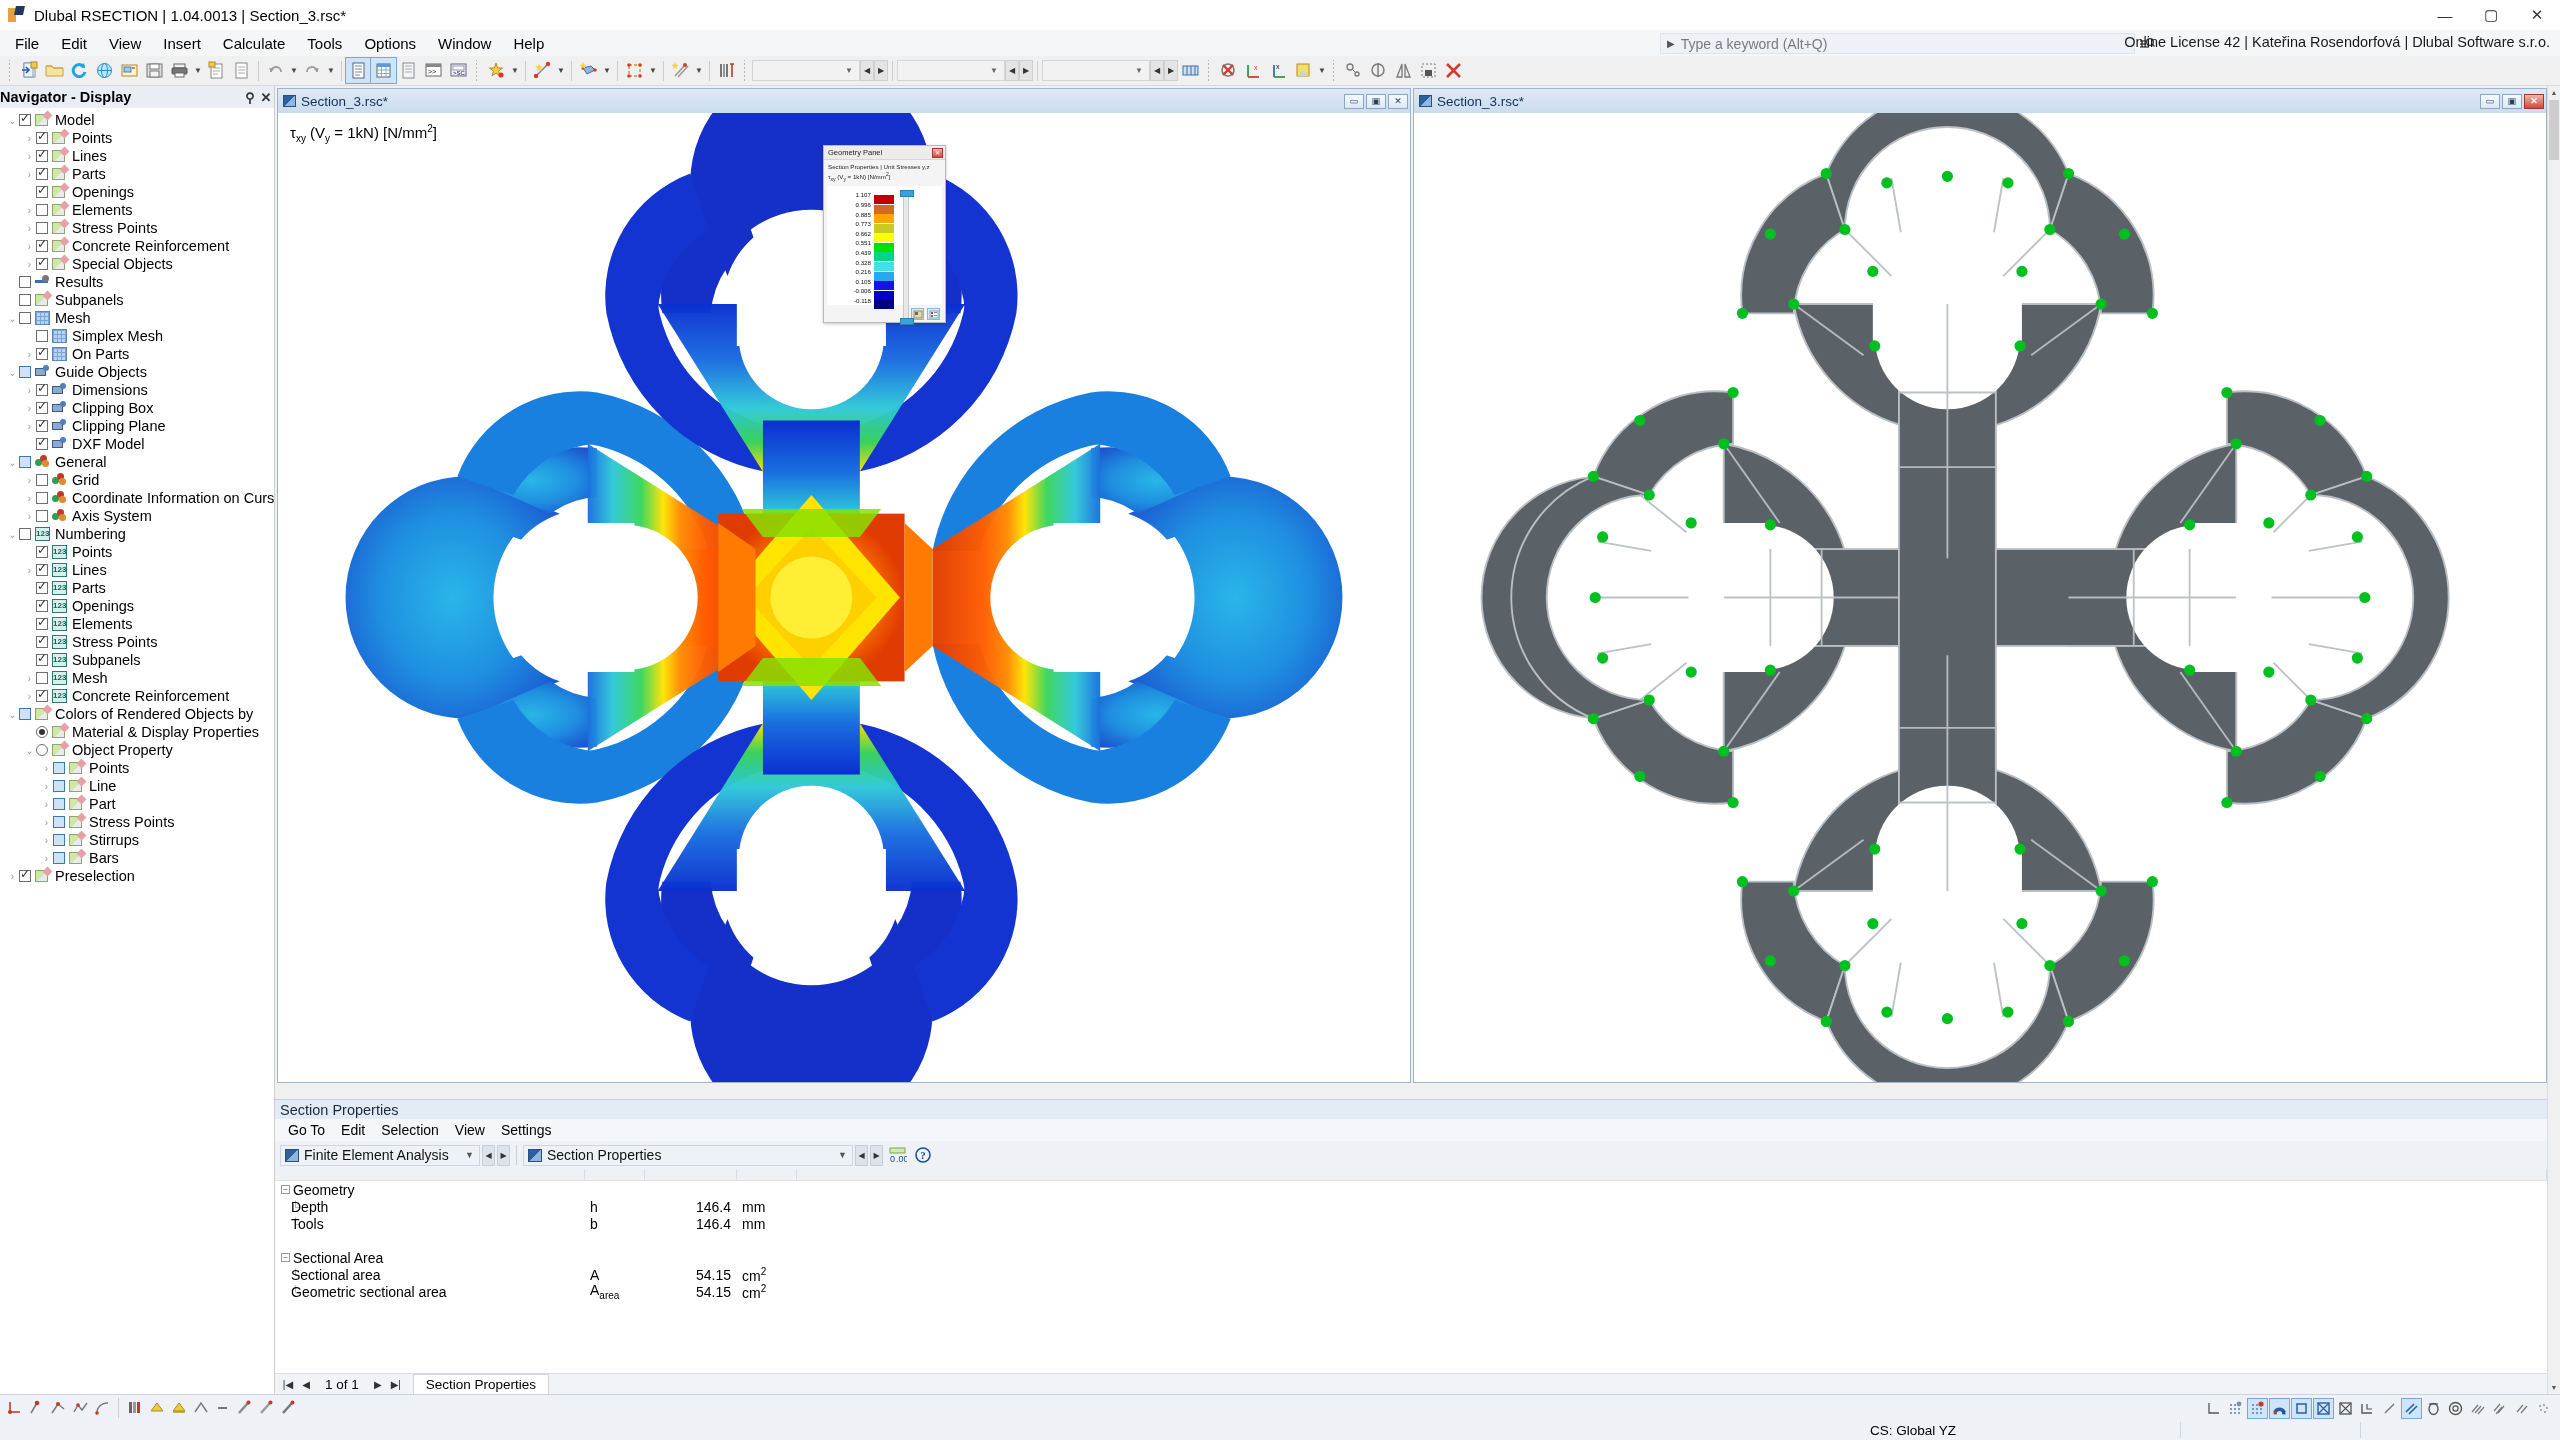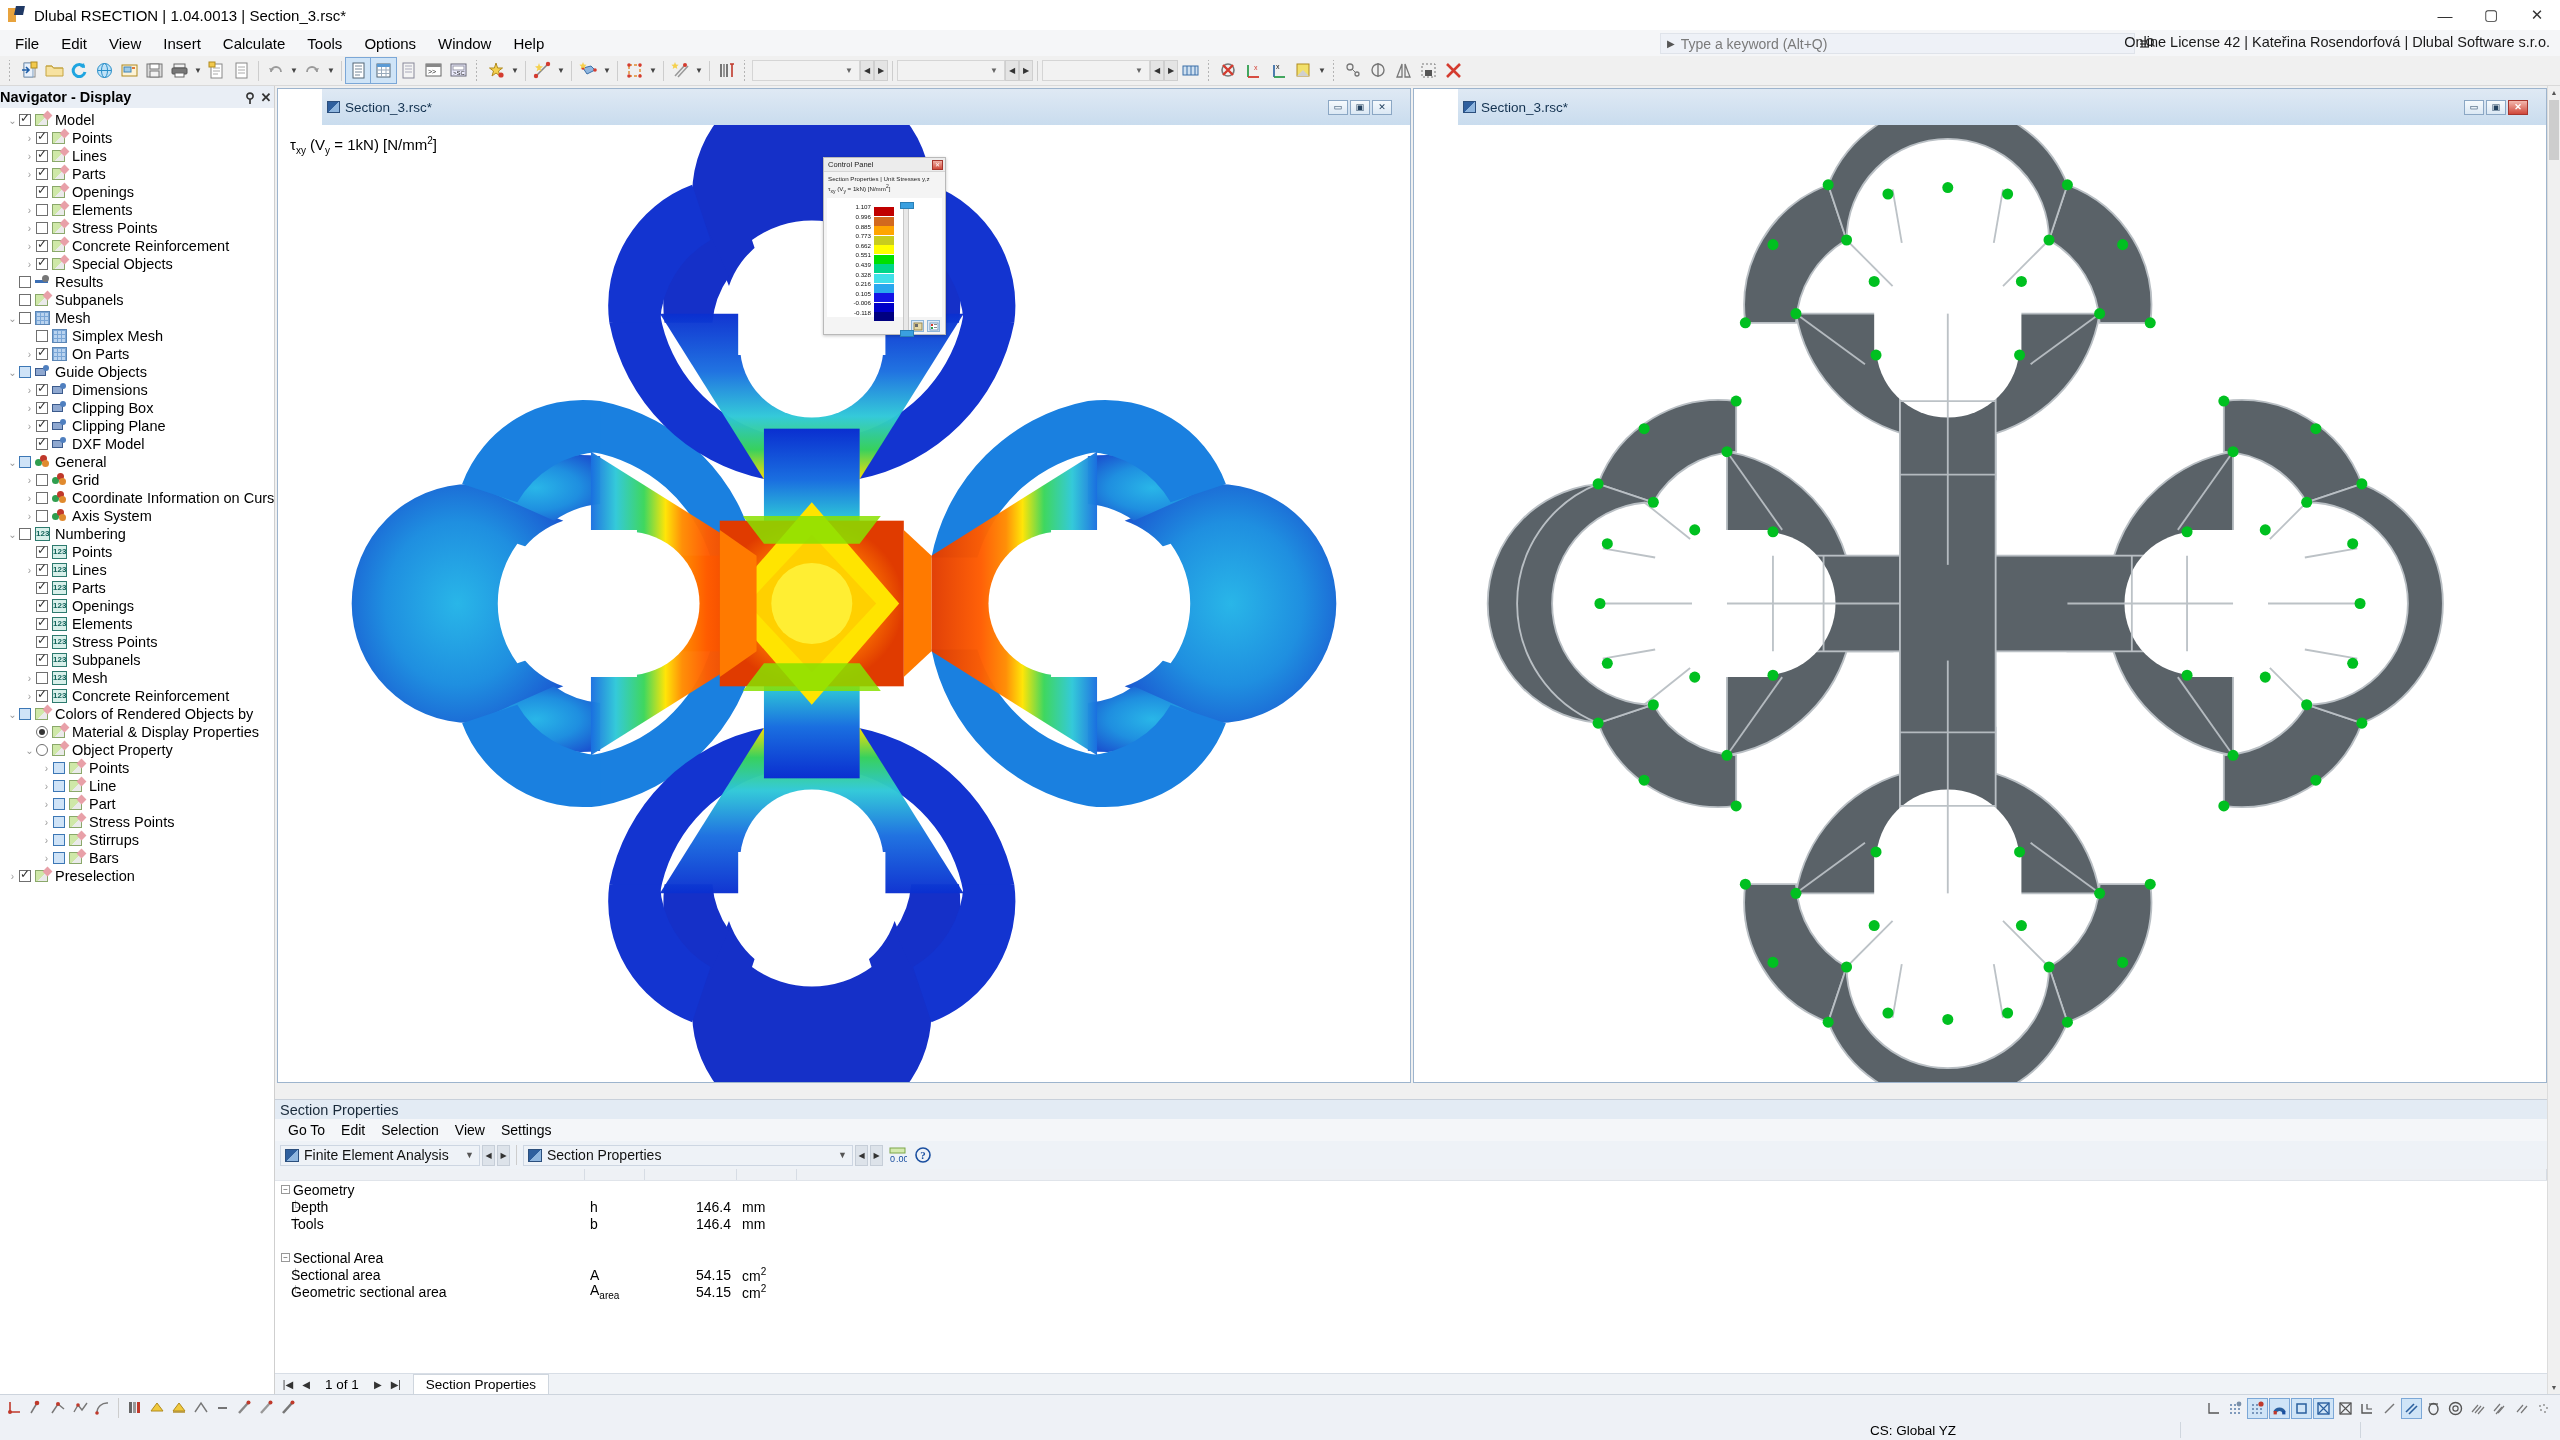--- a/index.html
+++ b/index.html
@@ -85,21 +85,21 @@
   .ic-guide .g2 { position:absolute; left:8px; top:0px; width:6px; height:6px; border-radius:50%; background:#4f7fbf; }
   .ic-gen .g1 { position:absolute; left:0; top:4px; width:7px; height:7px; border-radius:50%; background:#2f9e4f; }
   .ic-gen .g2 { position:absolute; left:5px; top:0px; width:7px; height:7px; border-radius:50%; background:#c0392b; }
   .ic-gen .g3 { position:absolute; left:7px; top:5px; width:7px; height:7px; border-radius:50%; background:#e08a2e; }
   .ic-num { border: 1px solid #2d7a6e; background: #d8f0ea; font-size: 8px; line-height: 12px; text-align: center; color: #12635a; font-weight: bold; }
 
   
   .vp-area { flex: 1; display: flex; flex-direction: column; min-width: 0; background: #f0f0f0; }
   .vp-row { flex: 1; display: flex; min-height: 0; gap: 2px; padding: 2px 0 0 2px; }
   .mdi { flex: 1; display: flex; flex-direction: column; min-width: 0; border: 1px solid #9db4cd; background: #fff; }
-  .mdi-hd { height: 36px; background: linear-gradient(#dfe9f4, #c9dcee); display: flex; align-items: center; padding: 0 18px 0 5px; flex: none; margin-left: 44px; }
+  .mdi-hd { height: 24px; background: linear-gradient(#dfe9f4, #c9dcee); display: flex; align-items: center; padding: 0 2px 0 5px; flex: none; }
   .mdi-hd .ic { width: 13px; height: 12px; margin-right: 5px; background: linear-gradient(135deg,#2e5f9e 0 50%, #8fb6df 50% 100%); border: 1px solid #2b4f7d; }
   .mdi-hd .t { flex: 1; font-size: 13.5px; color: #12314f; }
   .mdi-btn { width: 20px; height: 15px; border: 1px solid #8ba7c4; background: linear-gradient(#f6fafd,#dbe8f4); margin-left: 2px; display:flex; align-items:center; justify-content:center; font-size: 9px; color:#24425f; }
   .mdi-btn.redx { border-color:#a6352d; background: linear-gradient(#f3b8ae,#d0473a); color: #fff; font-weight: bold; }
   .mdi-canvas { flex: 1; position: relative; background: #fff; overflow: hidden; }
   .vp-label { position: absolute; left: 12px; top: 10px; font-size: 15px; color: #000; }
   .vp-label sub { font-size: 10px; }
   .vp-label sup { font-size: 10px; }
 
   
@@ -1038,21 +1038,21 @@
 
                 <circle cx="530" cy="800" r="78"></circle>
                 <path d="M472 875 L472 790 L450 790 L450 875 Z"></path>
                 <path d="M610 875 L610 790 L588 790 L588 875 Z"></path>
                 <path d="M465 915 A110 110 0 0 0 595 915 L580 870 A70 70 0 0 1 480 870 Z"></path>
               </g>
             </svg>
 
             <div class="cpanel">
               <div class="cp-hd">
-                <div class="t">Control Panel</div>
+                <div class="t">Geometry Panel</div>
                 <div class="cp-x">✕</div>
               </div>
               <div class="cp-sub">
                 <span>Section Properties | Unit Stresses y,z</span><br>
                 <span>τ</span><sub>xy</sub><span> (V</span><sub>y</sub><span> = 1kN) [N/mm</span><sup>2</sup><span>]</span>
               </div>
               <div class="cp-body">
                 <div class="cp-scale">
                   <div class="cp-vals" id="cp-vals">
                       <div>1.107</div>

